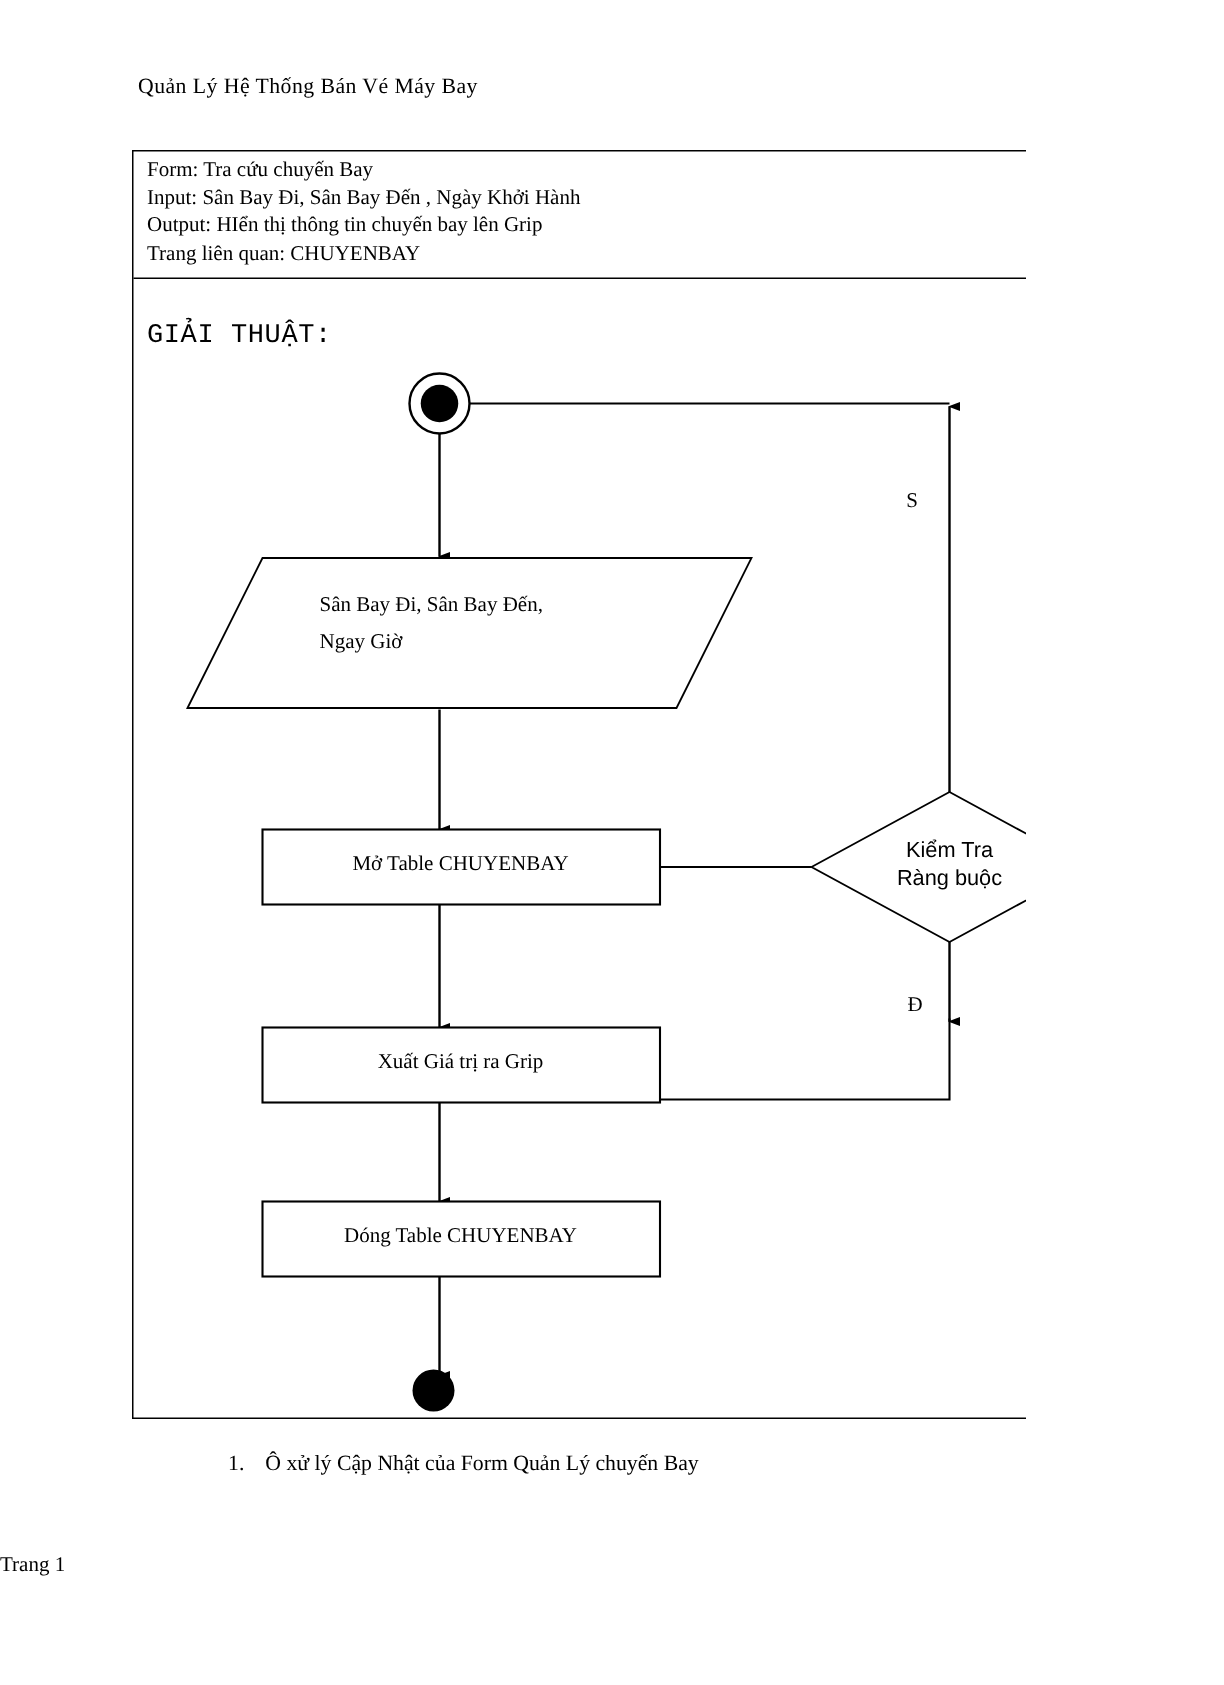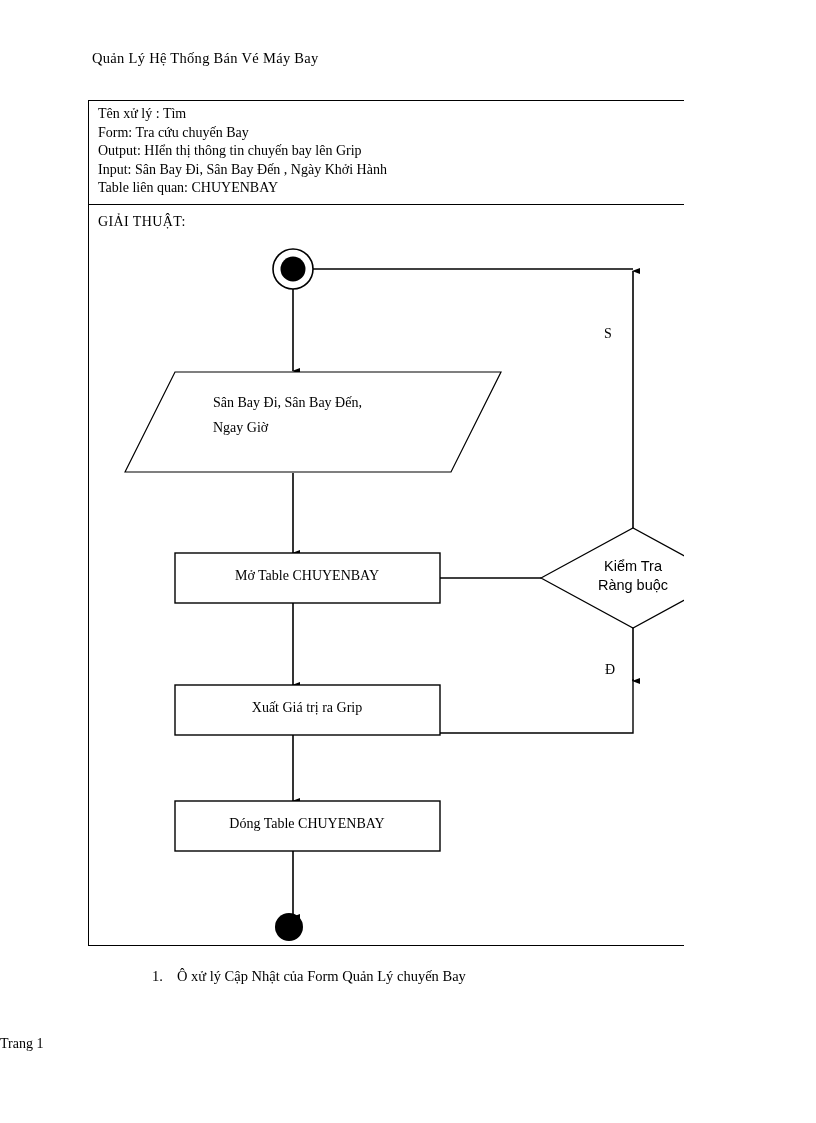--- a/index.html
+++ b/index.html
@@ -44,22 +44,23 @@
   }
   .info-line {
     font-size: 14px;
     line-height: 18.6px;
     white-space: nowrap;
   }
   .algo-label {
     position: absolute;
     left: 9px;
     top: 113px;
-    font-size: 14px;
+    font-size: 18px;
     letter-spacing: 0.4px;
+    font-family: Liberation Mono, monospace;
   }
   .diagram {
     position: absolute;
     left: 0;
     top: 0;
     width: 640px;
     height: 846px;
   }
   .diagram svg { display: block; }
   .node-text {
@@ -98,25 +99,24 @@
 </head>
 <body>
 
 <div class="page">
 
   <div class="doc-header">Quản Lý Hệ Thống Bán Vé Máy Bay</div>
 
   <div class="frame">
 
     <div class="info-block">
-      <div class="info-line">Tên xử lý : Tìm</div>
       <div class="info-line">Form: Tra cứu chuyến Bay</div>
+      <div class="info-line">Input: Sân Bay Đi, Sân Bay  Đến , Ngày Khởi Hành</div>
       <div class="info-line">Output: HIển thị thông tin chuyến bay lên Grip</div>
-      <div class="info-line">Input: Sân Bay Đi, Sân Bay  Đến , Ngày Khởi Hành</div>
-      <div class="info-line">Table liên quan: CHUYENBAY</div>
+      <div class="info-line">Trang liên quan: CHUYENBAY</div>
     </div>
 
     <div class="algo-label">GIẢI THUẬT:</div>
 
     <div class="diagram">
       <svg width="640" height="846" viewBox="0 0 640 846" xmlns="http://www.w3.org/2000/svg">
         <defs>
           <marker id="arrowDown" markerWidth="10" markerHeight="10" refX="3" refY="7" orient="auto" markerUnits="userSpaceOnUse">
             <path d="M0,0 L6,0 L3,8 Z" fill="#000000"></path>
           </marker>

